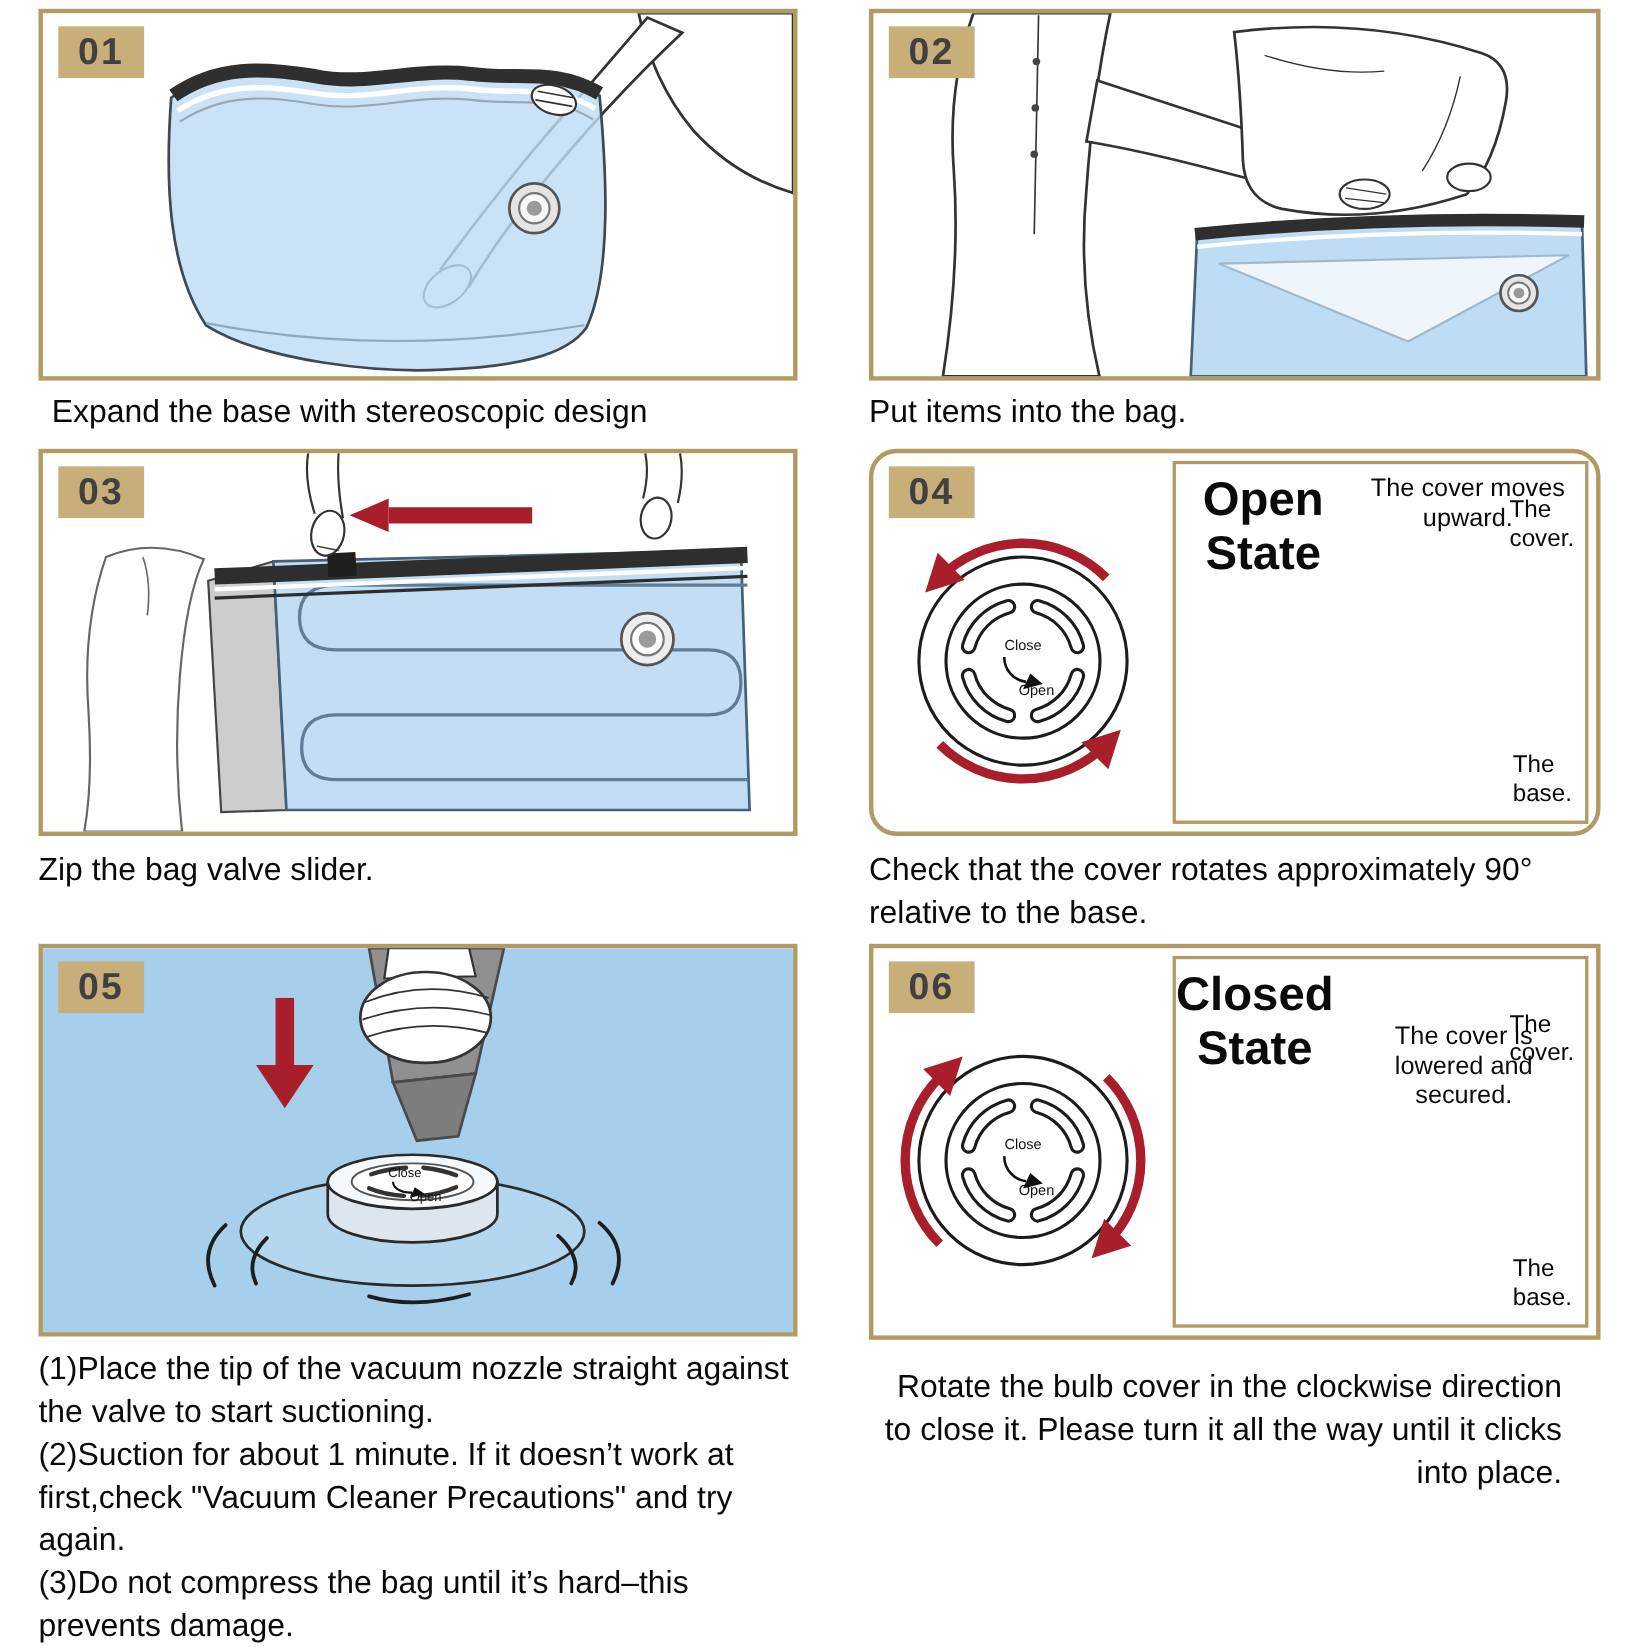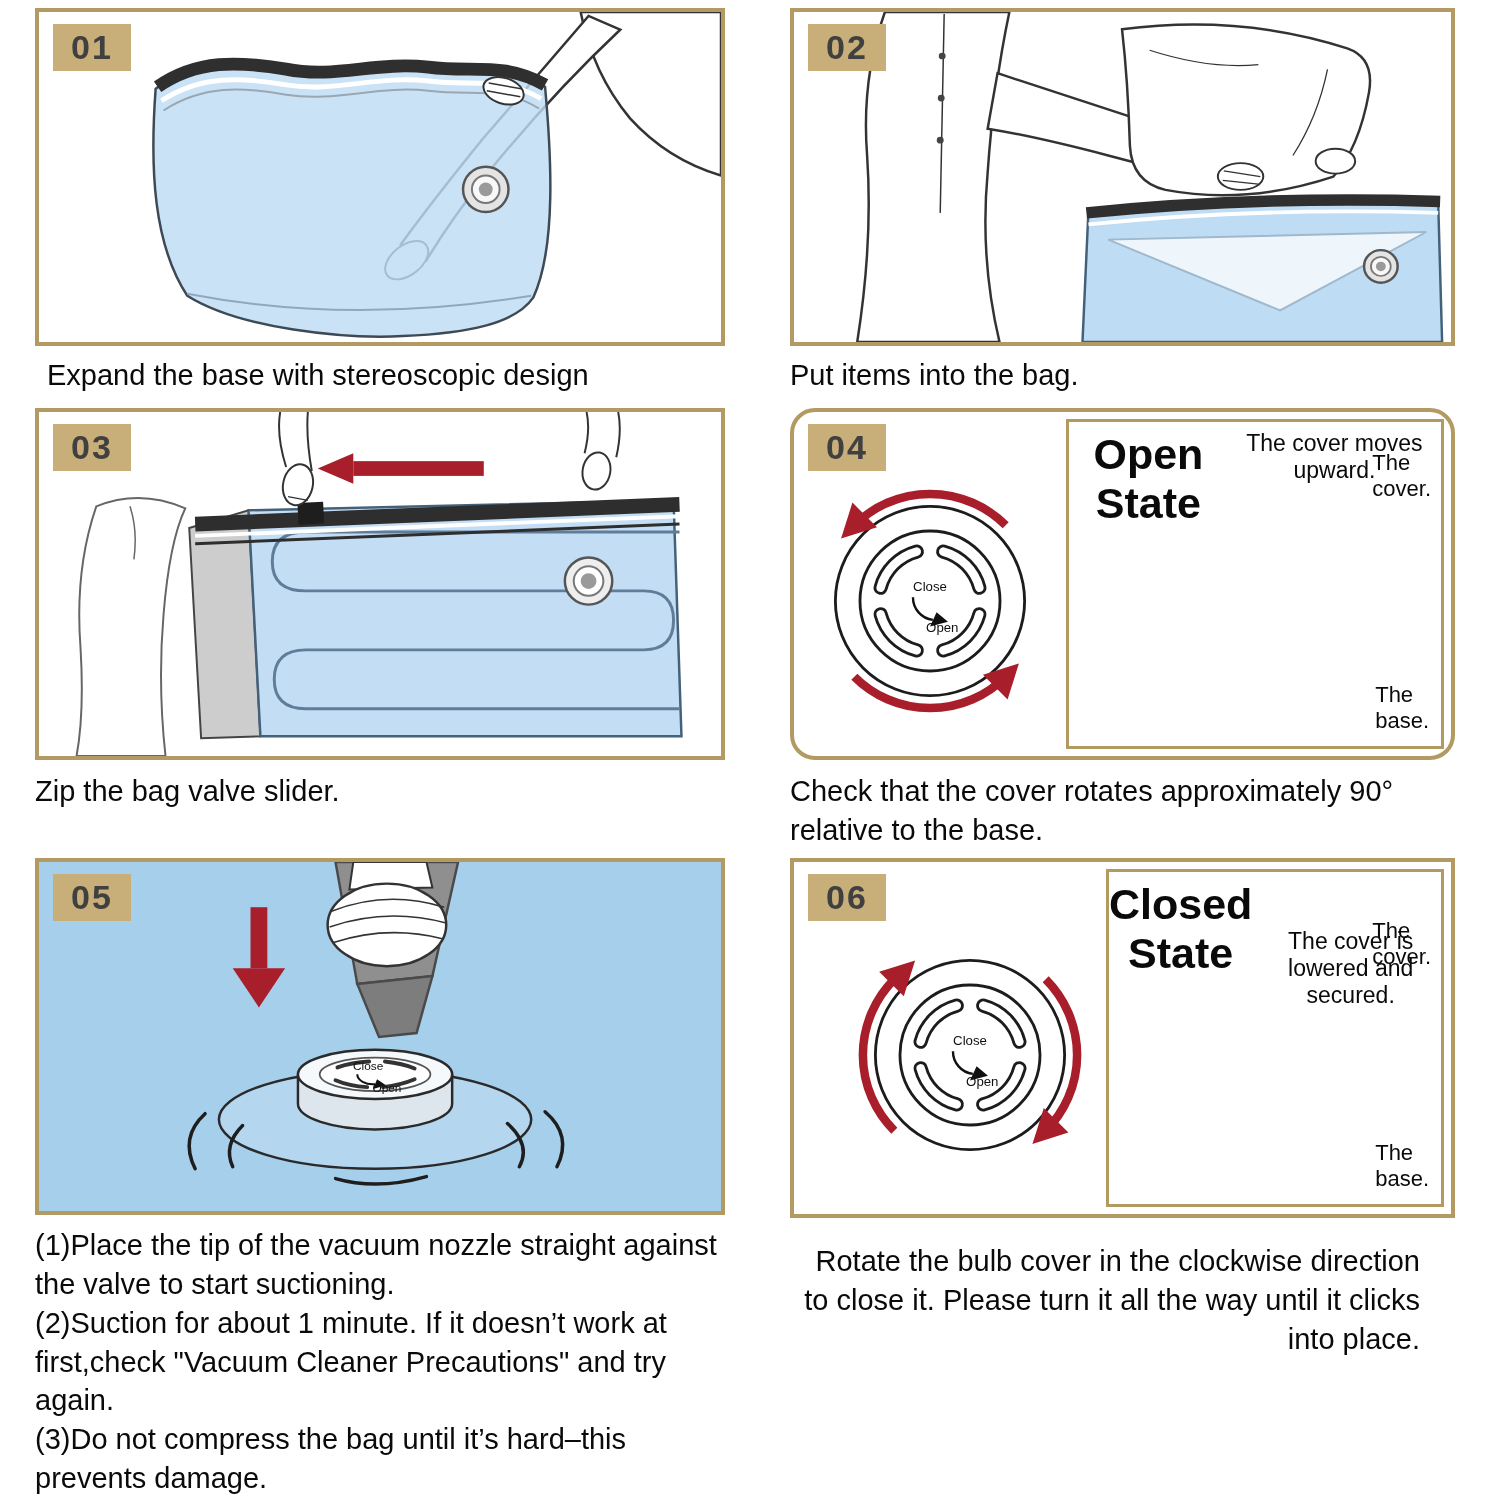--- a/index.html
+++ b/index.html
@@ -264,21 +264,21 @@
       <path d="M474,266 Q498,288 486,310"></path>
         <path d="M512,254 Q540,278 524,310"></path>
       <path d="M300,322 Q342,334 392,320"></path>
     </g>
   </svg>
 </div>
 <div class="caption pre" style="left:35px;top:1226px;width:705px;">(1)Place the tip of the vacuum nozzle straight against the valve to start suctioning.
 (2)Suction for about 1 minute. If it doesn’t work at first,check "Vacuum Cleaner Precautions" and try again.
 (3)Do not compress the bag until it’s hard–this prevents damage.</div>
 
-<div class="panel split" style="left:790px;top:858px;width:665px;height:360px;padding-left:40px;">
+<div class="panel split" style="left:790px;top:858px;width:665px;height:360px;">
   <div class="badge">06</div>
   <div class="left-zone">
     <svg class="valve-svg" viewBox="0 0 260 260">
       <circle cx="130" cy="130" r="100" fill="#fff" stroke="#1c1c1c" stroke-width="3"></circle>
       <circle cx="130" cy="130" r="74" fill="none" stroke="#1c1c1c" stroke-width="3"></circle>
       <path class="slot-b" d="M182.2,144 A54,54 0 0 1 144,182.2"></path>
         <path class="slot-b" d="M116,182.2 A54,54 0 0 1 77.8,144"></path>
       <path class="slot-b" d="M77.8,116 A54,54 0 0 1 116,77.8"></path>
         <path class="slot-b" d="M144,77.8 A54,54 0 0 1 182.2,116"></path>
       <path class="slot-w" d="M182.2,144 A54,54 0 0 1 144,182.2"></path>

